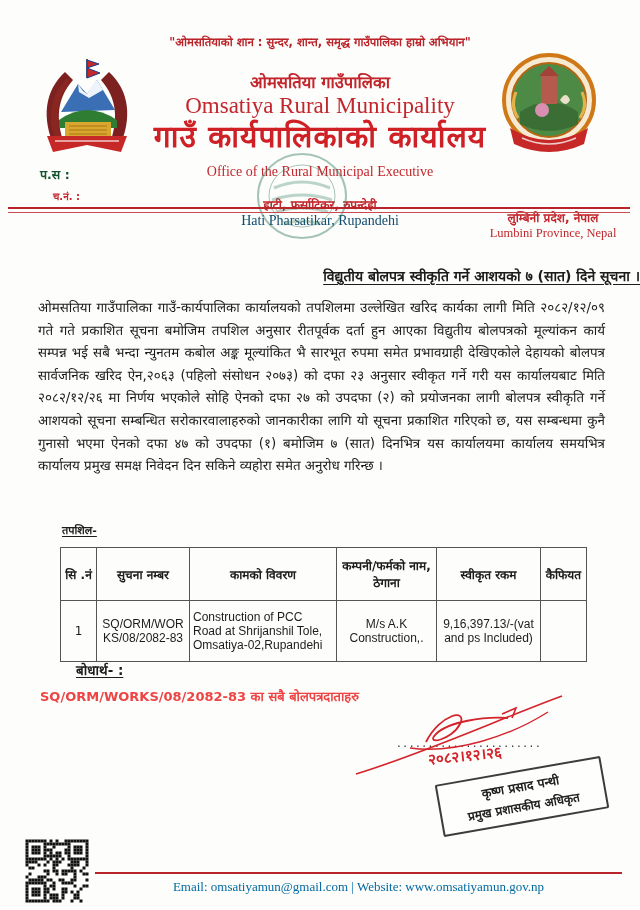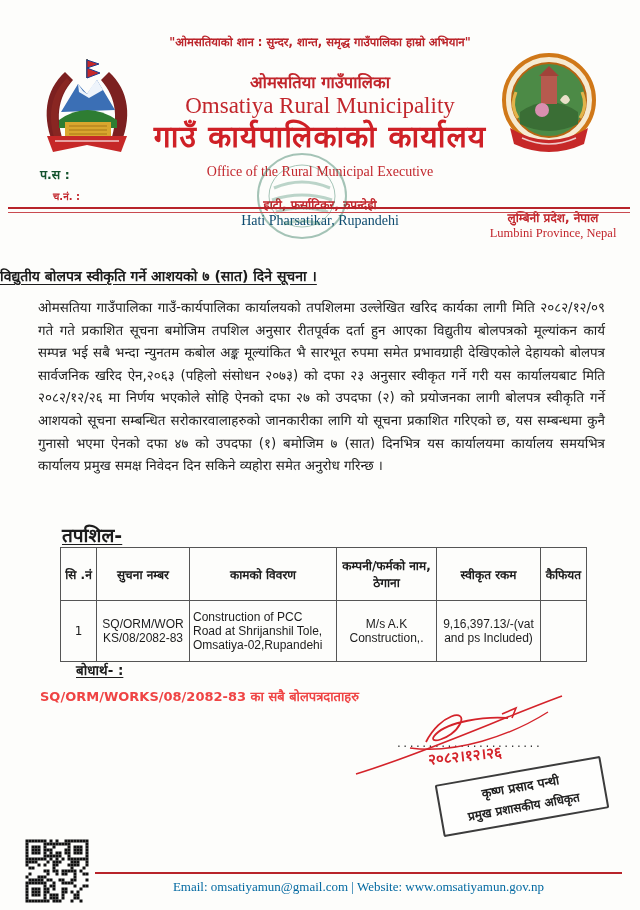--- a/index.html
+++ b/index.html
@@ -25,24 +25,24 @@
   .province{left:483px;top:167px;width:140px;text-align:center;line-height:1.25;}
   .province .np{font-size:12px;font-weight:bold;color:#c2262c;margin-top:44px;}
   .province .en{font-size:12.5px;color:#c2262c;}
   .ref-no{left:40px;top:166px;font-size:12.5px;font-weight:bold;color:#14532d;}
   .disp-no{left:40px;top:189px;font-size:10px;font-weight:bold;color:#c2262c;margin-left:13px;}
   .hrule{top:207px;left:8px;right:10px;height:3px;border-top:2.5px solid #b8242a;border-bottom:1.5px solid #c94a50;}
   .date-line{top:216px;left:425px;width:150px;text-align:center;font-size:14.5px;font-weight:bold;color:#222;}
   .hdr-stamp{left:250px;top:148px;width:104px;height:96px;opacity:.45;}
 
   
-  .subject{top:266px;left:0;right:0;text-align:left;font-size:14px;font-weight:bold;
+  .subject{top:266px;left:0;right:0;text-align:right;font-size:14px;font-weight:bold;
     text-decoration:underline;text-underline-offset:3px;}
   .body-par{top:297px;left:38px;width:567px;font-size:13.4px;line-height:22.6px;text-align:justify;}
-  .tapasil{top:522px;left:62px;font-size:19px;font-weight:bold;text-decoration:underline;text-underline-offset:2px;}
+  .tapasil{top:522px;left:62px;font-size:11px;font-weight:bold;text-decoration:underline;text-underline-offset:2px;}
 
   
   .tbl{top:547px;left:60px;width:526px;border-collapse:collapse;table-layout:fixed;font-size:12px;}
   .tbl th,.tbl td{border:1.2px solid #555;padding:2px 3px;text-align:center;vertical-align:middle;color:#1c1c1c;}
   .tbl th{font-weight:bold;height:48px;}
   .tbl td{height:56px;}
   .c0{width:36px;}.c1{width:93px;}.c2{width:147px;}.c3{width:100px;}.c4{width:104px;}.c5{width:46px;}
   .cell-notice{word-break:break-all;font-family:"Liberation Sans",sans-serif;}
   .cell-desc{text-align:left !important;font-family:"Liberation Sans",sans-serif;}
   .cell-en{font-family:"Liberation Sans",sans-serif;}

